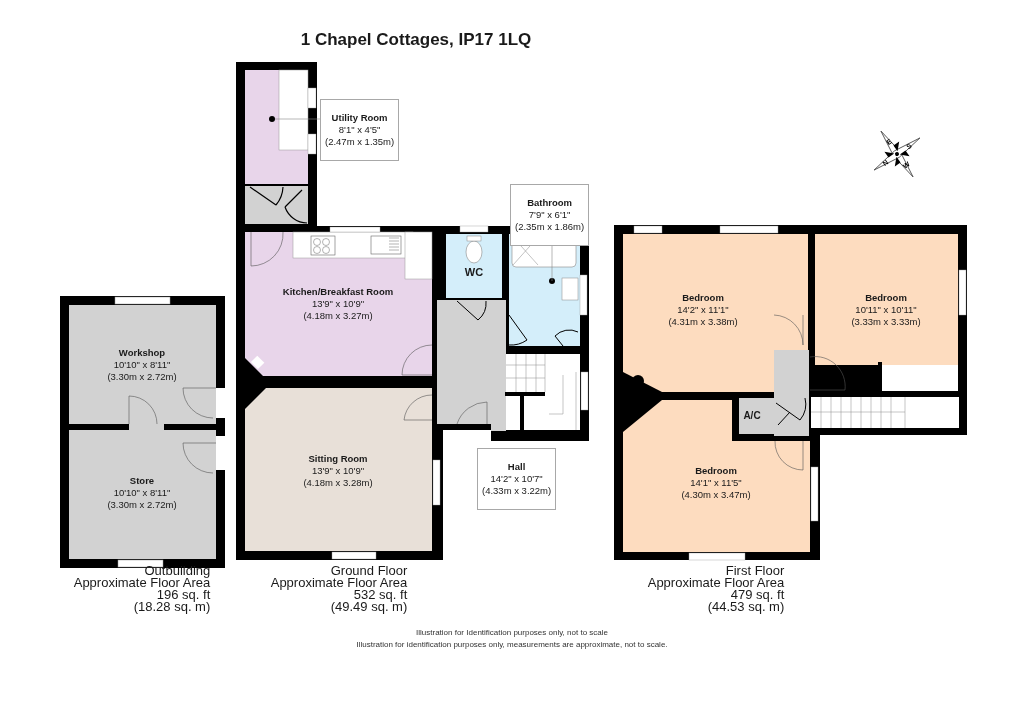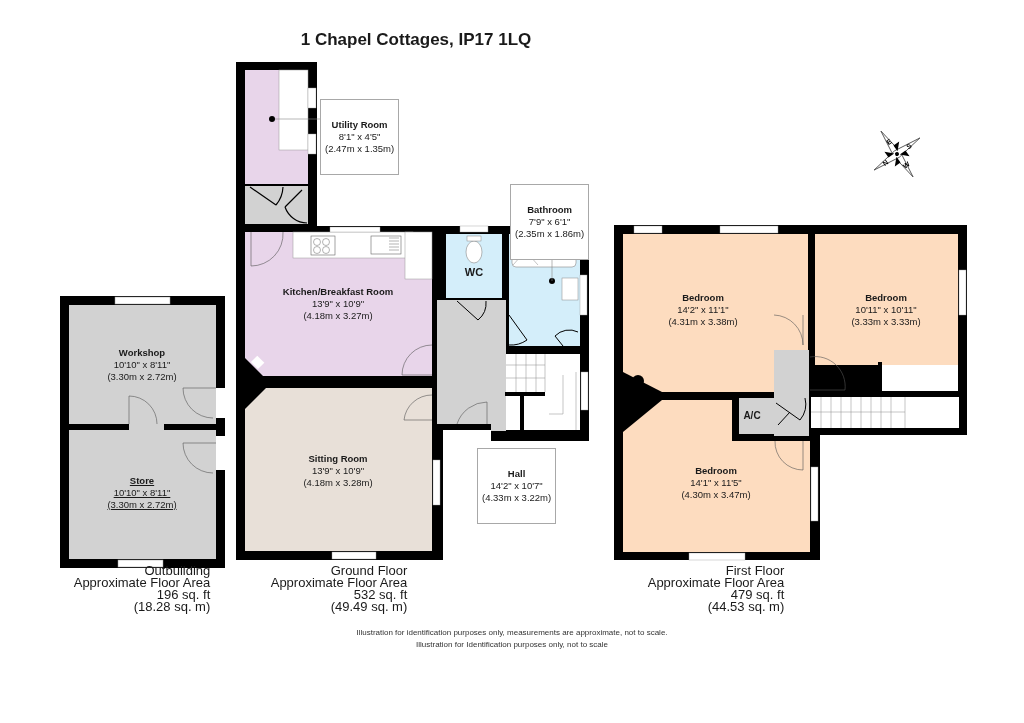--- a/index.html
+++ b/index.html
@@ -2,21 +2,21 @@
 <html><head>
 <meta charset="utf-8">
 <style>
   html, body { margin: 0; padding: 0; background: #ffffff; }
   body { width: 1024px; height: 723px; position: relative; overflow: hidden; font-family: "Liberation Sans", sans-serif; color: #1a1a1a; }
   .title { position: absolute; top: 30px; left: 0; width: 832px; text-align: center; font-size: 17px; font-weight: bold; }
   svg.plan { position: absolute; left: 0; top: 0; }
   .lbl { position: absolute; text-align: center; font-size: 9.5px; line-height: 12px; white-space: nowrap; transform: translateX(-50%); }
   .lbl .n { font-weight: bold; display: block; }
   .lbl span { display: block; }
-  .boxed { border: 1px solid #a8a8a8; background: #fff; padding: 19px 4px; transform: none; }
+  .boxed { border: 1px solid #a8a8a8; background: #fff; padding: 12px 4px; transform: none; }
   .floorcap { position: absolute; text-align: right; font-size: 13px; font-weight: normal; line-height: 12px; transform: translateX(-50%); white-space: nowrap; }
   .floorcap span { display: block; }
   .totals { position: absolute; top: 627px; left: 0; width: 1024px; text-align: center; }
   .totals .big { font-size: 13px; font-weight: bold; line-height: 15px; display: block; }
   .totals .small { font-size: 8px; line-height: 12px; display: block; color: #333; }
 </style>
 </head>
 <body>
 
 <div class="title">1 Chapel Cottages, IP17 1LQ</div>
@@ -200,21 +200,21 @@
 <div class="lbl boxed" style="left:477px; top:448px;">
   <span class="n">Hall</span>
   <span>14'2" x 10'7"</span>
   <span>(4.33m x 3.22m)</span>
 </div>
 <div class="lbl" style="left:142px; top:347px;">
   <span class="n">Workshop</span>
   <span>10'10" x 8'11"</span>
   <span>(3.30m x 2.72m)</span>
 </div>
-<div class="lbl" style="left:142px; top:475px;text-decoration:underline;">
+<div class="lbl" style="left:142px; top:475px;">
   <span class="n">Store</span>
   <span>10'10" x 8'11"</span>
   <span>(3.30m x 2.72m)</span>
 </div>
 <div class="lbl" style="left:703px; top:292px;">
   <span class="n">Bedroom</span>
   <span>14'2" x 11'1"</span>
   <span>(4.31m x 3.38m)</span>
 </div>
 <div class="lbl" style="left:886px; top:292px;">
@@ -244,15 +244,15 @@
   <span>(49.49 sq. m)</span>
 </div>
 <div class="floorcap" style="left:716px; top:565px;">
   <span>First Floor</span>
   <span>Approximate Floor Area</span>
   <span>479 sq. ft</span>
   <span>(44.53 sq. m)</span>
 </div>
 
 <div class="totals">
+  <span class="small">Illustration for Identification purposes only, not to scale</span>
   <span class="small">Illustration for identification purposes only, measurements are approximate, not to scale.</span>
-  <span class="small">Illustration for Identification purposes only, not to scale</span>
 </div>
 
 </body></html>

